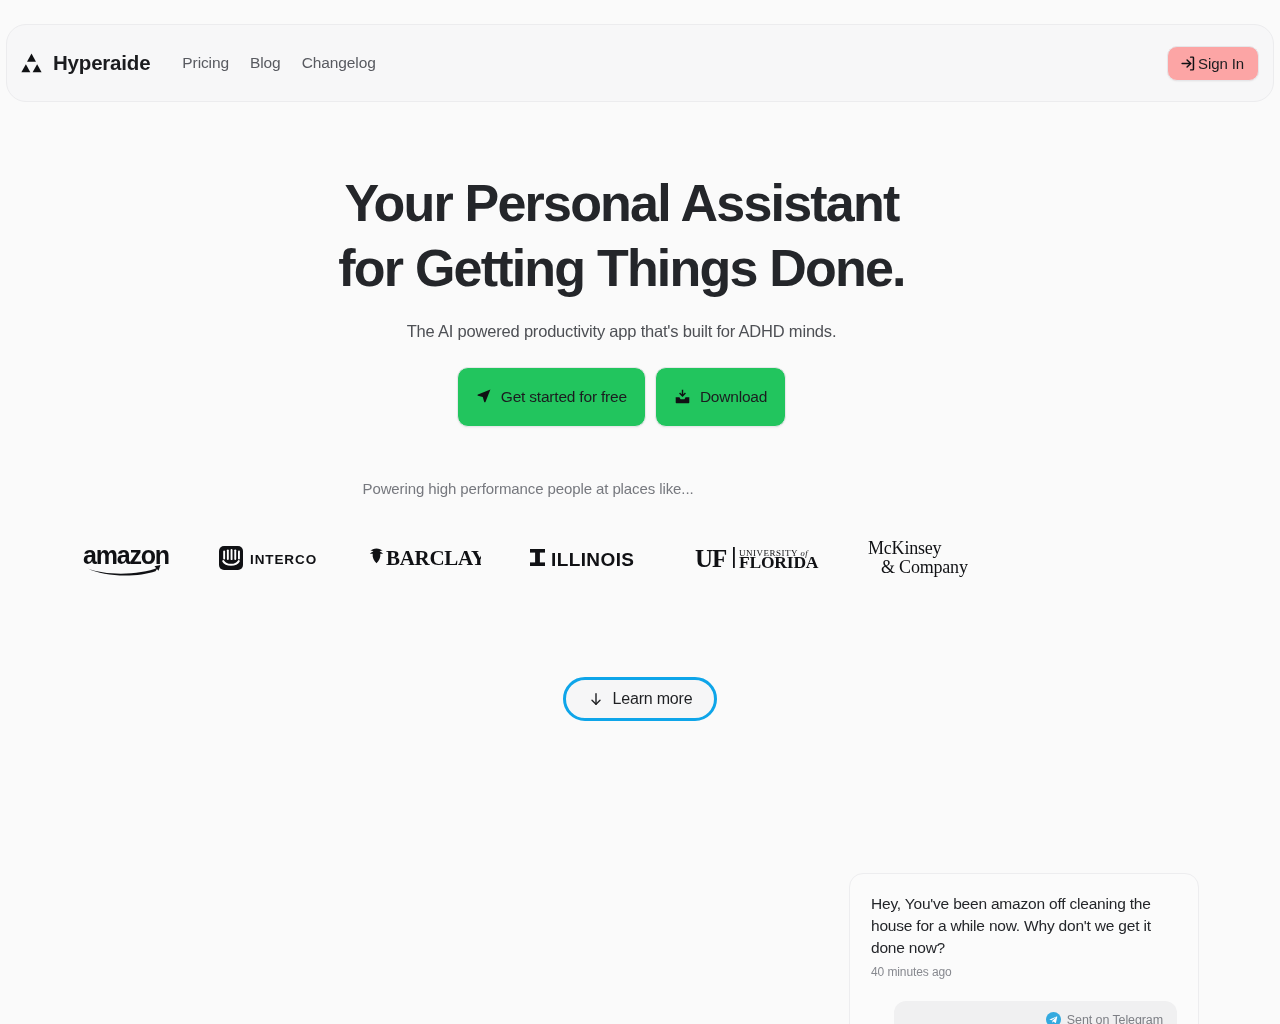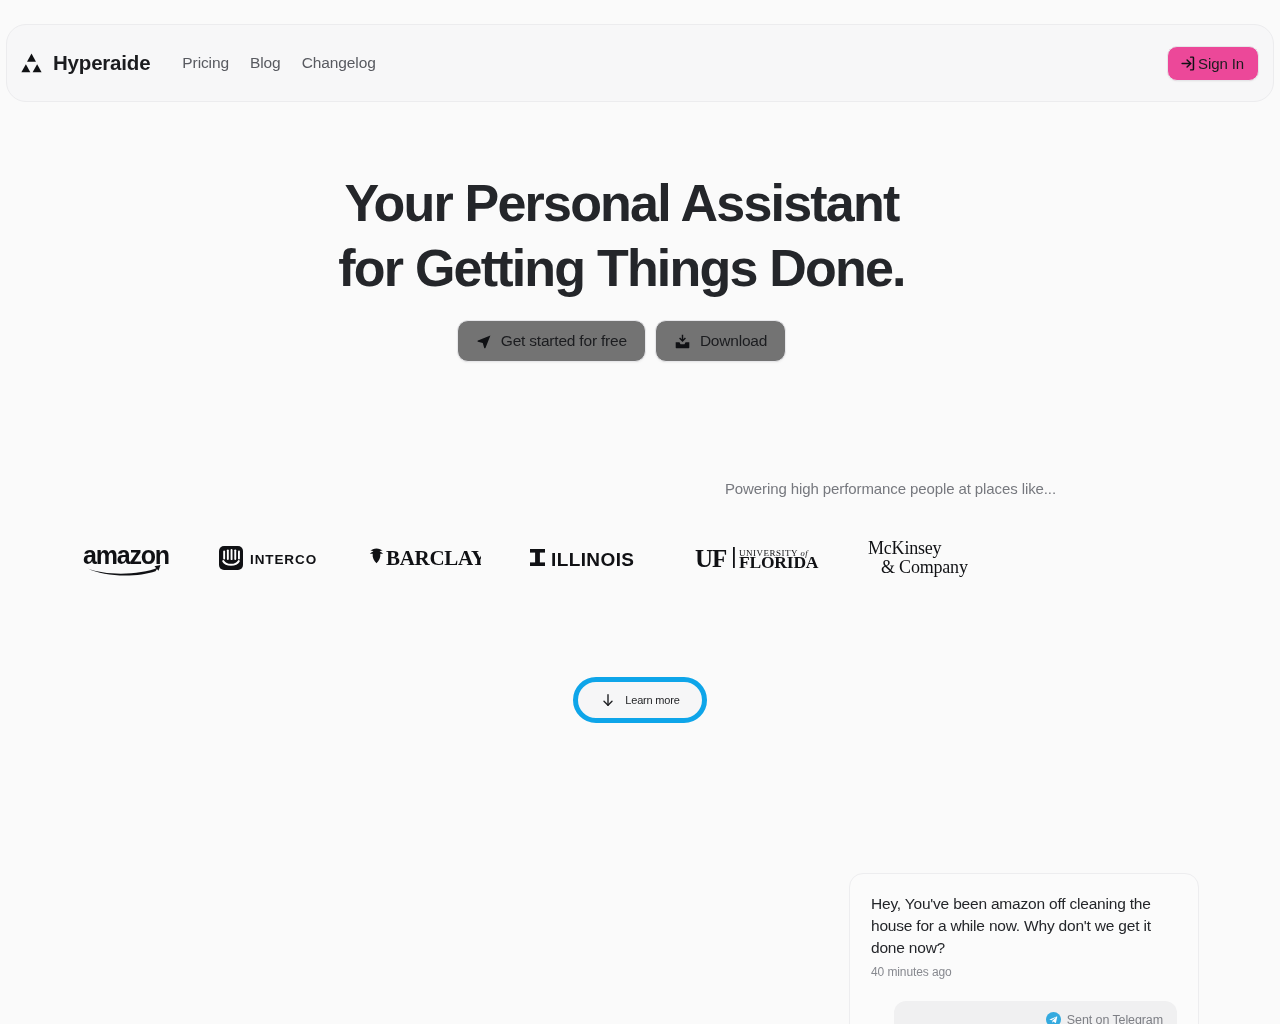--- a/index.html
+++ b/index.html
@@ -60,21 +60,21 @@
     text-decoration: none;
     letter-spacing: -0.1px;
   }
 
   .header-spacer { flex: 1; }
 
   .signin-btn {
     display: inline-flex;
     align-items: center;
     gap: 1px;
-    background: #ec4899;
+    background: #fca5a5;
     border: 1px solid #e6e6e9;
     border-radius: 10px;
     padding: 8px 14px 8px 12px;
     font-size: 15px;
     color: #1b1c1f;
     letter-spacing: -0.1px;
     cursor: pointer;
     box-shadow: 0 1px 1.5px rgba(16,17,20,0.04);
     font-family: inherit;
   }
@@ -107,42 +107,42 @@
   }
 
   .cta-row {
     margin-top: 26px;
     display: flex;
     justify-content: center;
     gap: 9px;
   }
   .cta-btn {
     display: inline-flex;
-    align-items: flex-end;
+    align-items: flex-start;
     gap: 9px;
-    background: #737373;
+    background: #22c55e;
     border: 1px solid #e7e7ea;
     border-radius: 11px;
-    padding: 11px 18px;
+    padding: 20px 18px;
     font-size: 15.5px;
     color: #1b1c1f;
     letter-spacing: -0.2px;
     cursor: pointer;
     box-shadow: 0 1px 2px rgba(16,17,20,0.045);
     font-family: inherit;
   }
   .cta-btn svg { display: block; }
 
   
   .social-proof {
     position: absolute;
     top: 480px;
     left: 0;
     width: 1056px;
-    text-align: right;
+    text-align: center;
   }
   .proof-label {
     font-size: 15px;
     color: #76787e;
     letter-spacing: -0.1px;
   }
   .logo-row {
     margin-top: 33px;
     display: flex;
     align-items: center;
@@ -165,24 +165,24 @@
     left: 0;
     width: 1280px;
     display: flex;
     justify-content: center;
   }
   .learn-more {
     display: inline-flex;
     align-items: center;
     gap: 9px;
     background: #f6f6f7;
-    border: 5px solid #0ea5e9;
+    border: 3px solid #0ea5e9;
     border-radius: 999px;
     padding: 10px 22px;
-    font-size: 11px;
+    font-size: 16px;
     color: #1f2023;
     letter-spacing: -0.2px;
     cursor: pointer;
     font-family: inherit;
   }
   .learn-more svg { display: block; }
 
   
   .chat-card {
     position: absolute;
@@ -262,20 +262,21 @@
   </button>
 </div>
 
 <div class="hero">
 
   <h1 class="headline">
     <span class="line1">Your Personal Assistant</span>
     <span class="line2">for Getting Things Done.</span>
   </h1>
 
+  <p class="subhead">The AI powered productivity app that's built for ADHD minds.</p>
 
   <div class="cta-row">
 
     <button class="cta-btn">
       <span>
         <svg width="16" height="16" viewBox="0 0 24 24" fill="#101114" aria-hidden="true">
           <path d="M21.6 2.4 2.9 9.6c-.9.35-.85 1.63.07 1.9l7.2 2.13 2.13 7.2c.27.92 1.55.97 1.9.07L21.6 2.4z"></path>
         </svg>
       </span>
       <span>Get started for free</span>

